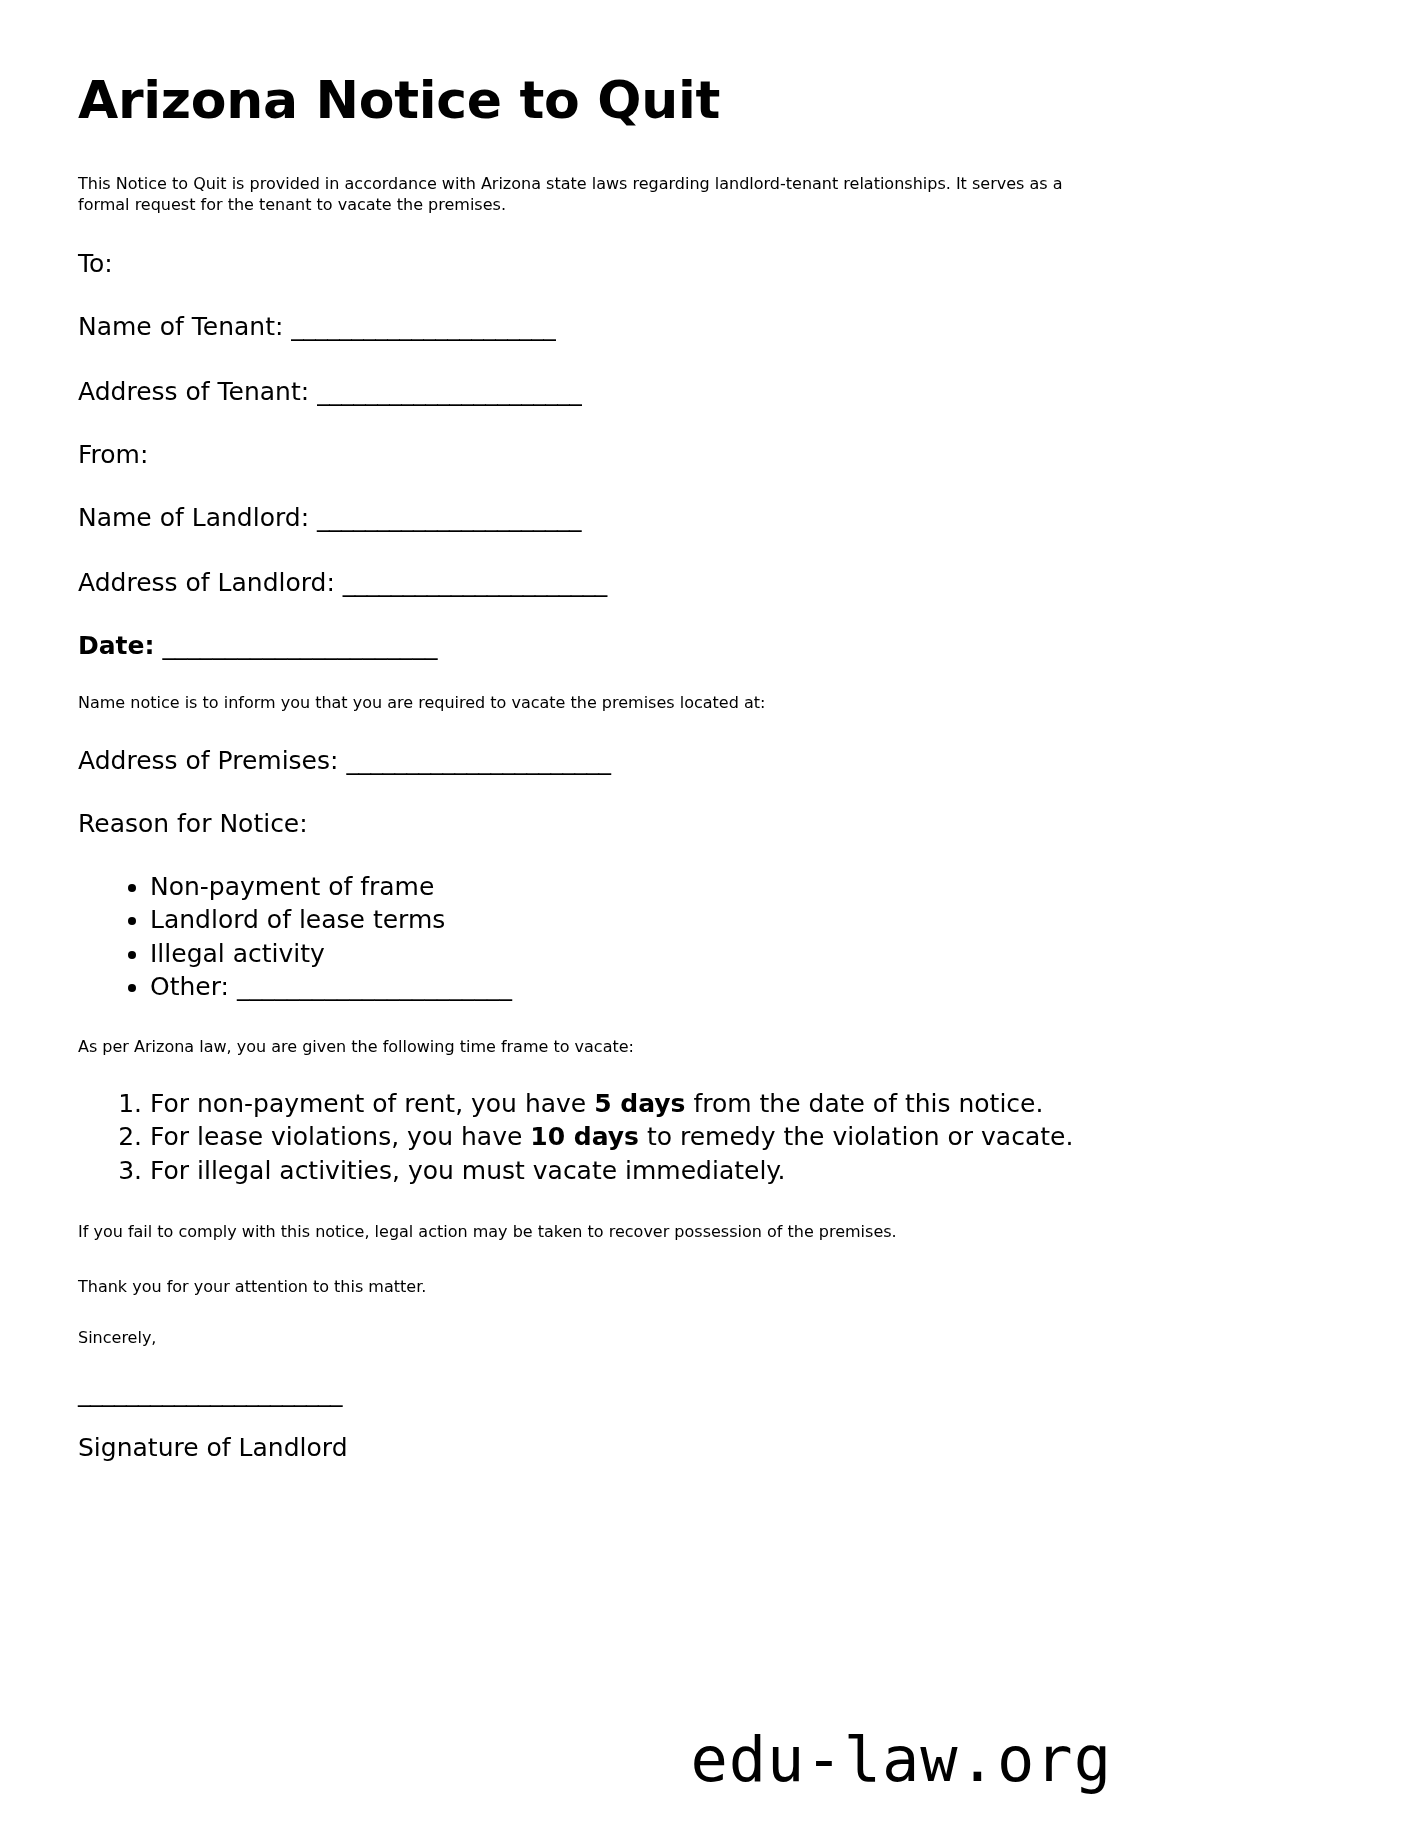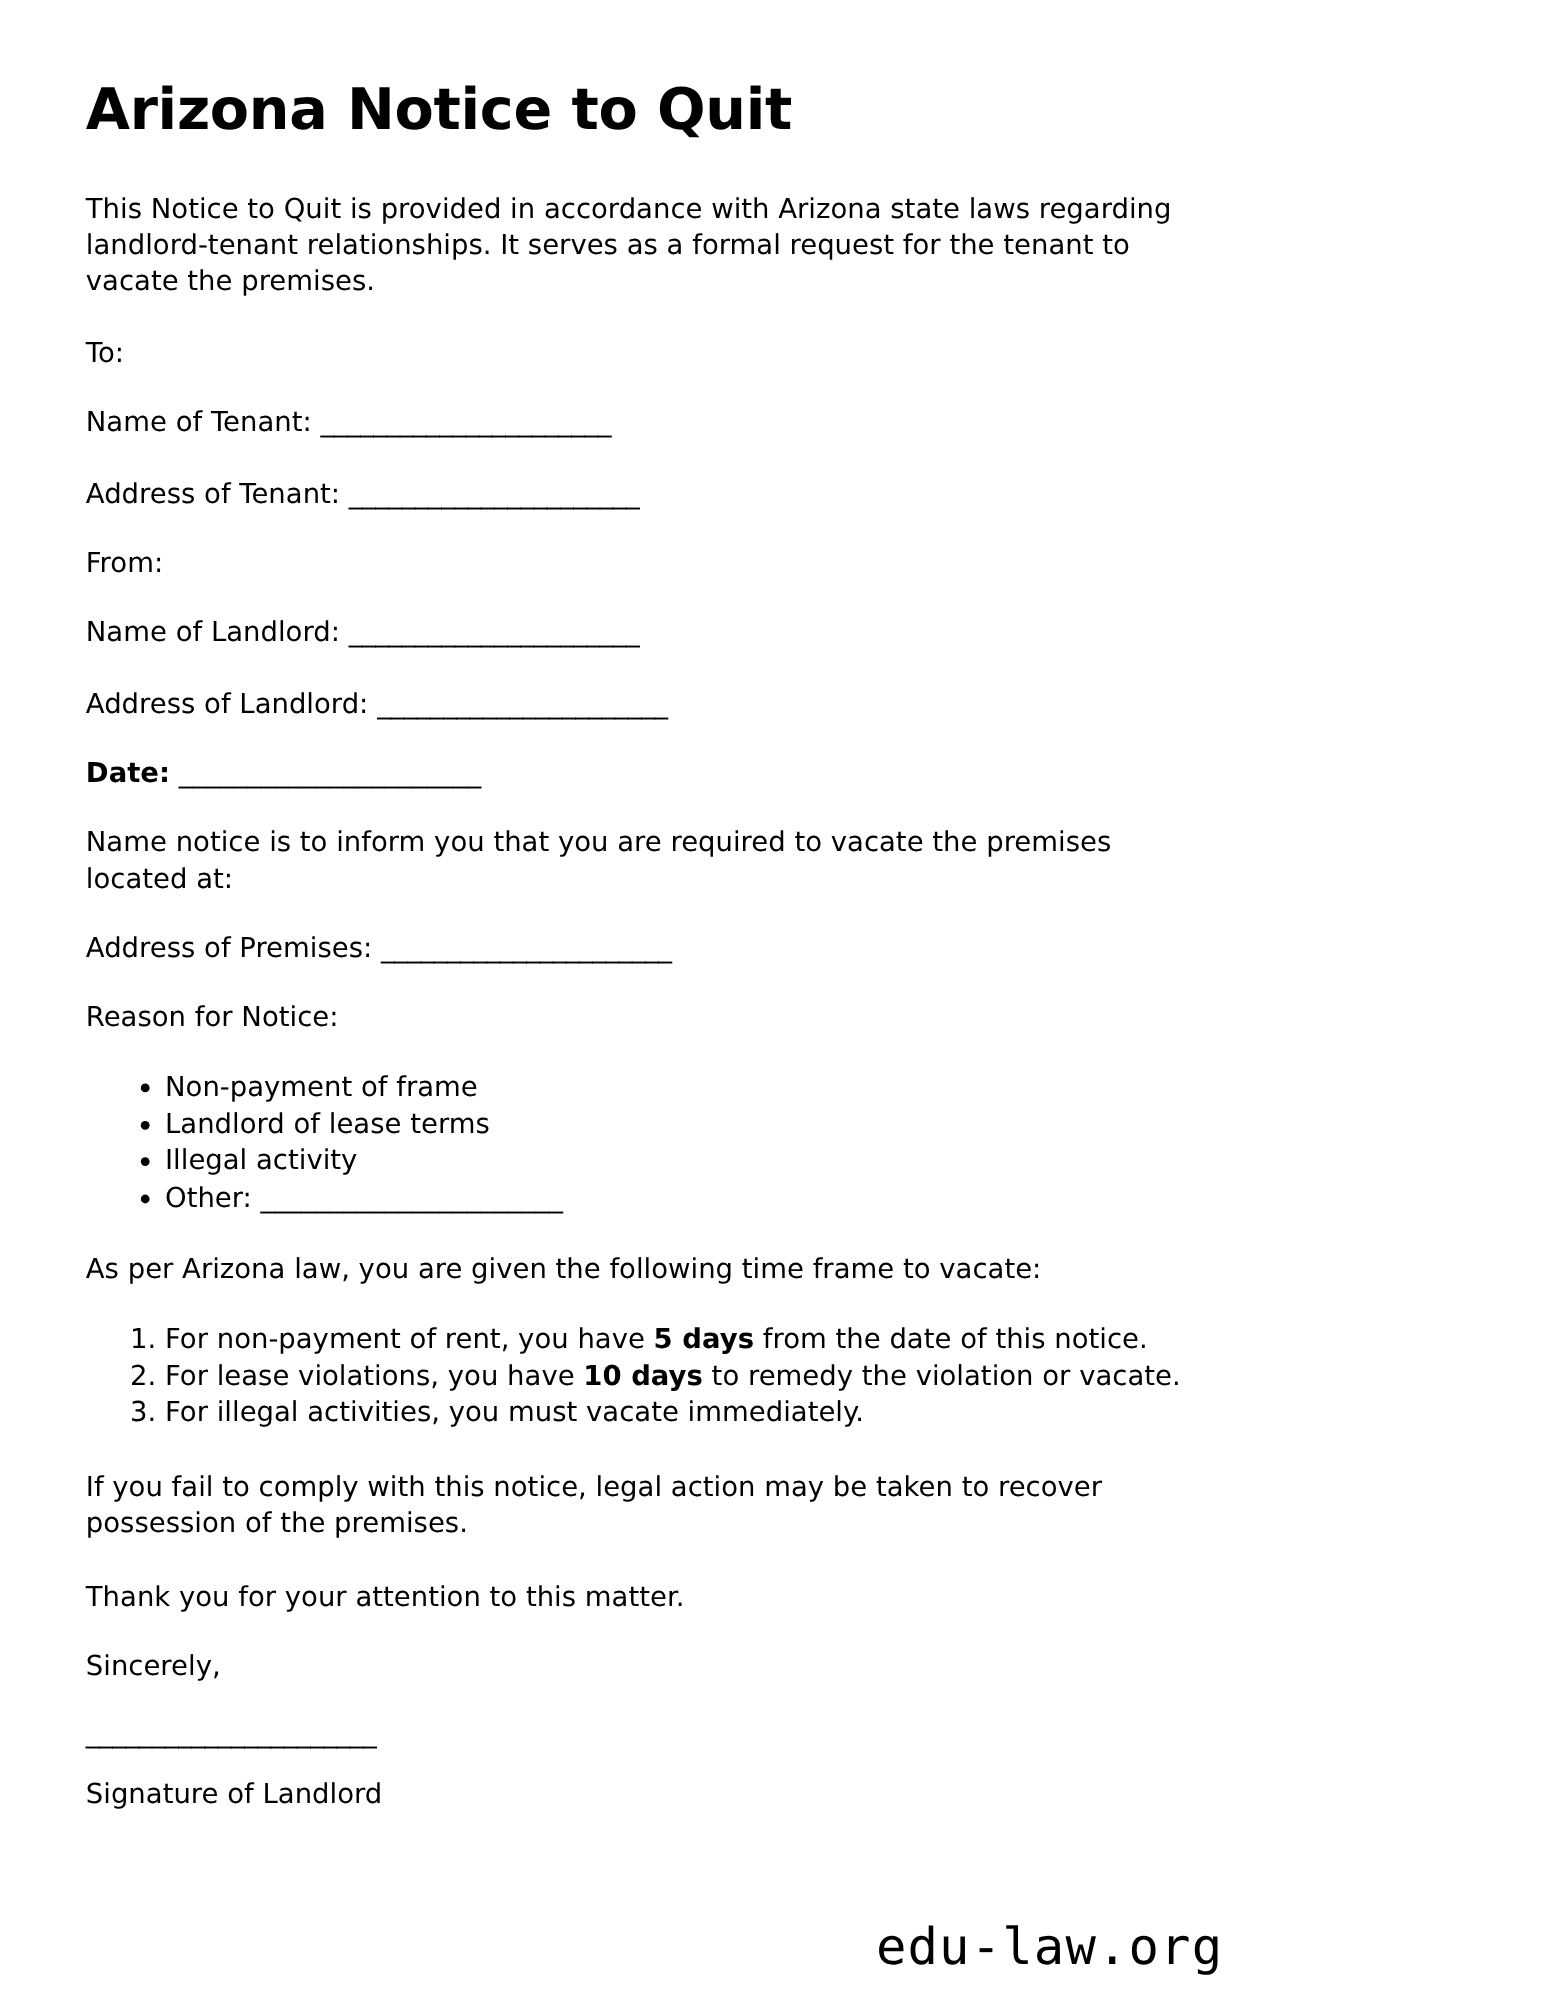--- a/index.html
+++ b/index.html
@@ -19,21 +19,21 @@
     overflow: hidden;
   }
   .doc-title {
     font-size: 52px;
     font-weight: bold;
     letter-spacing: -0.3px;
     margin: 0 0 44px 0;
     line-height: 1.1;
   }
   p.para {
-    font-size: 25px;
+    font-size: 16px;
     line-height: 1.32;
     margin: 0 0 34px 0;
     max-width: 1230px;
   }
   p.tight {
     margin-bottom: 30px;
   }
   .label-bold {
     font-weight: normal;
     font-size: 25px;
@@ -85,21 +85,21 @@
   }
   .sig-caption {
     font-size: 25px;
     margin: 0;
   }
   .watermark {
     position: absolute;
     right: 44px;
     bottom: 36px;
     font-family: "DejaVu Sans Mono", "Liberation Mono", monospace;
-    font-size: 46px;
+    font-size: 62px;
     letter-spacing: 1px;
     color: #000000;
   }
 </style>
 </head>
 <body>
 
 <div class="page">
 
   <h1 class="doc-title">Arizona Notice to Quit</h1>

